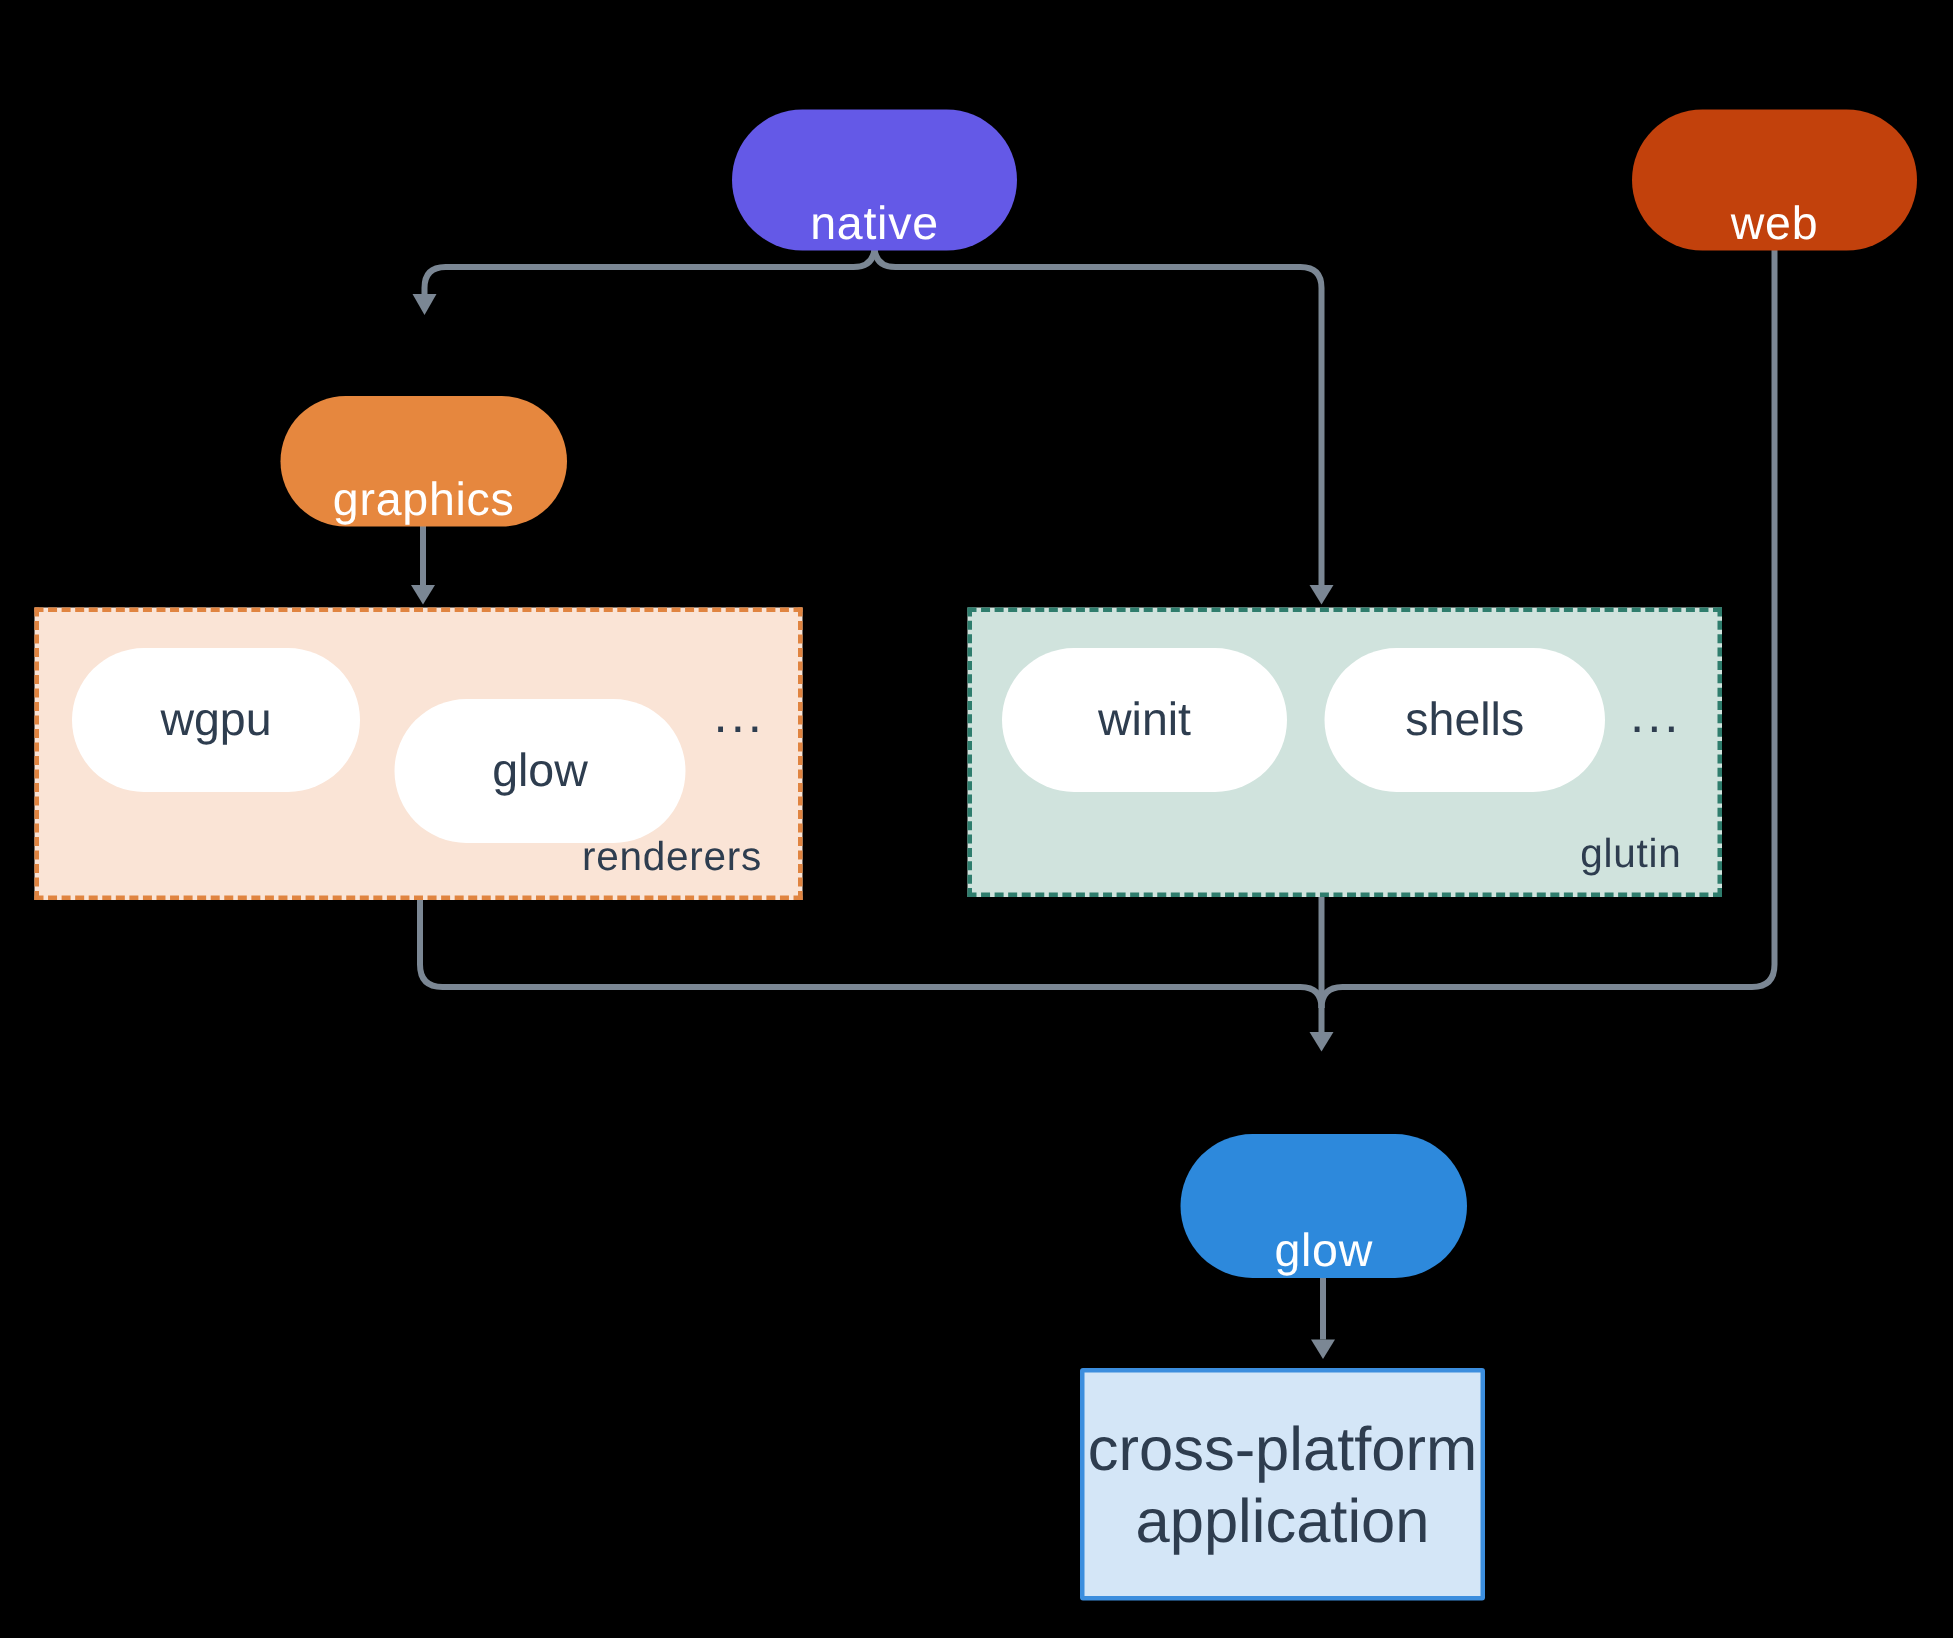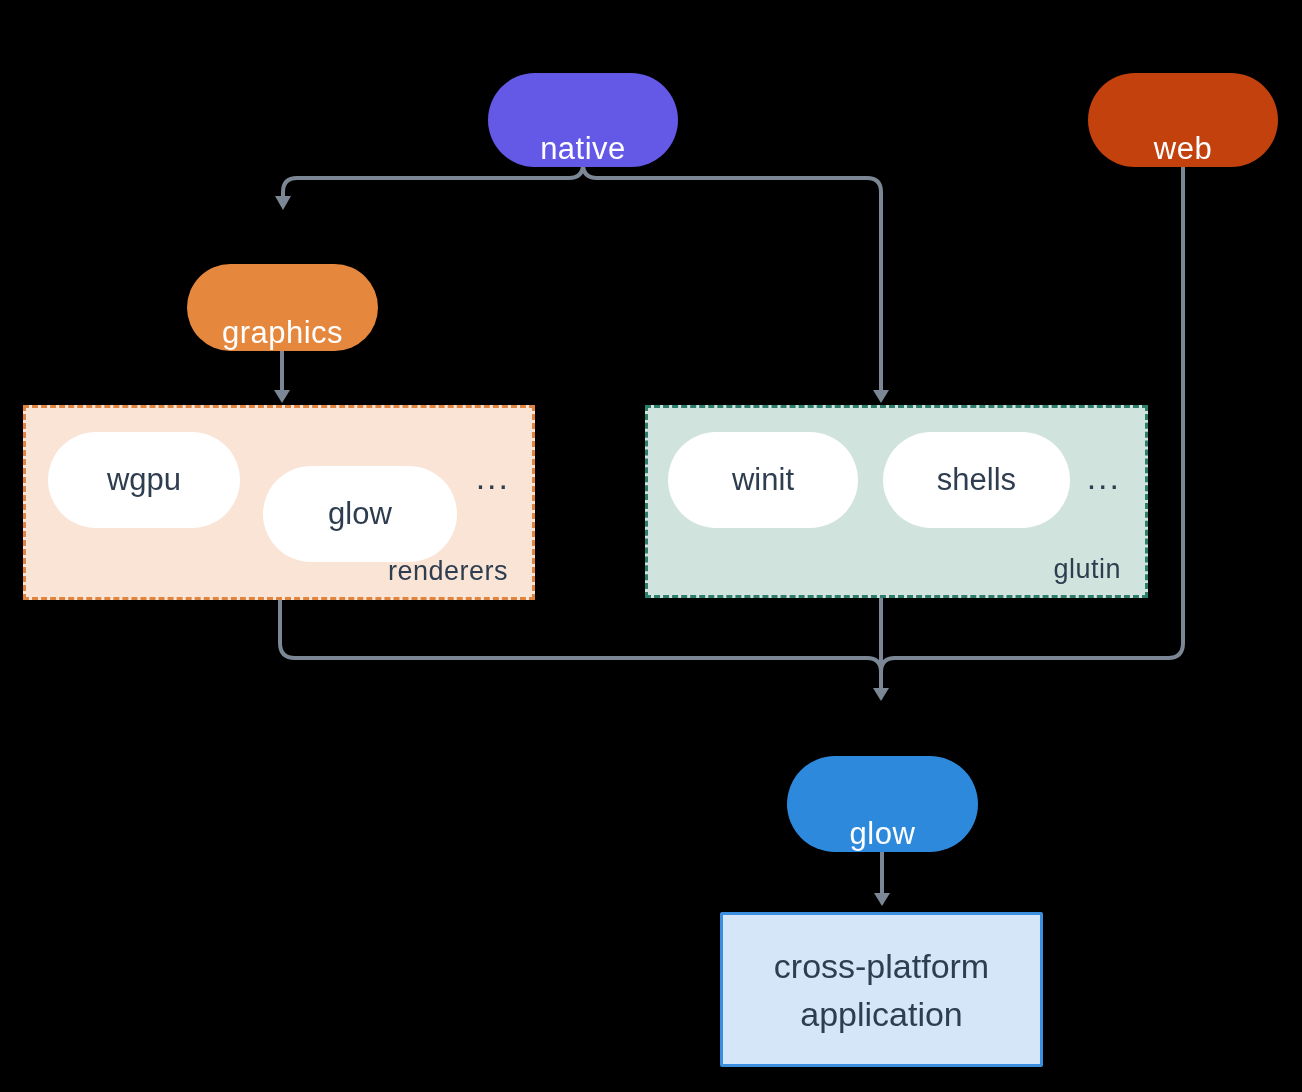--- a/index.html
+++ b/index.html
@@ -92,31 +92,31 @@
   .group-label {
     position: absolute;
     right: 24px;
     bottom: 10px;
     color: #2e3d4f;
     font-size: 27px;
     letter-spacing: 0.5px;
   }
   .app-box {
     position: absolute;
-    left: 720px; top: 912px; width: 323px; height: 155px;
+    left: 720px; top: 912px; width: 270px; height: 155px;
     box-sizing: border-box;
     background: #d4e6f7;
     border: 3px solid #3c8ede;
     border-radius: 2px;
     display: flex;
     flex-direction: column;
     align-items: center;
     justify-content: center;
     color: #2e3d4f;
-    font-size: 34px;
+    font-size: 41px;
     line-height: 48px;
     z-index: 2;
     text-align: center;
   }
 </style>
 </head>
 <body>
 
 <div id="stage">
 

